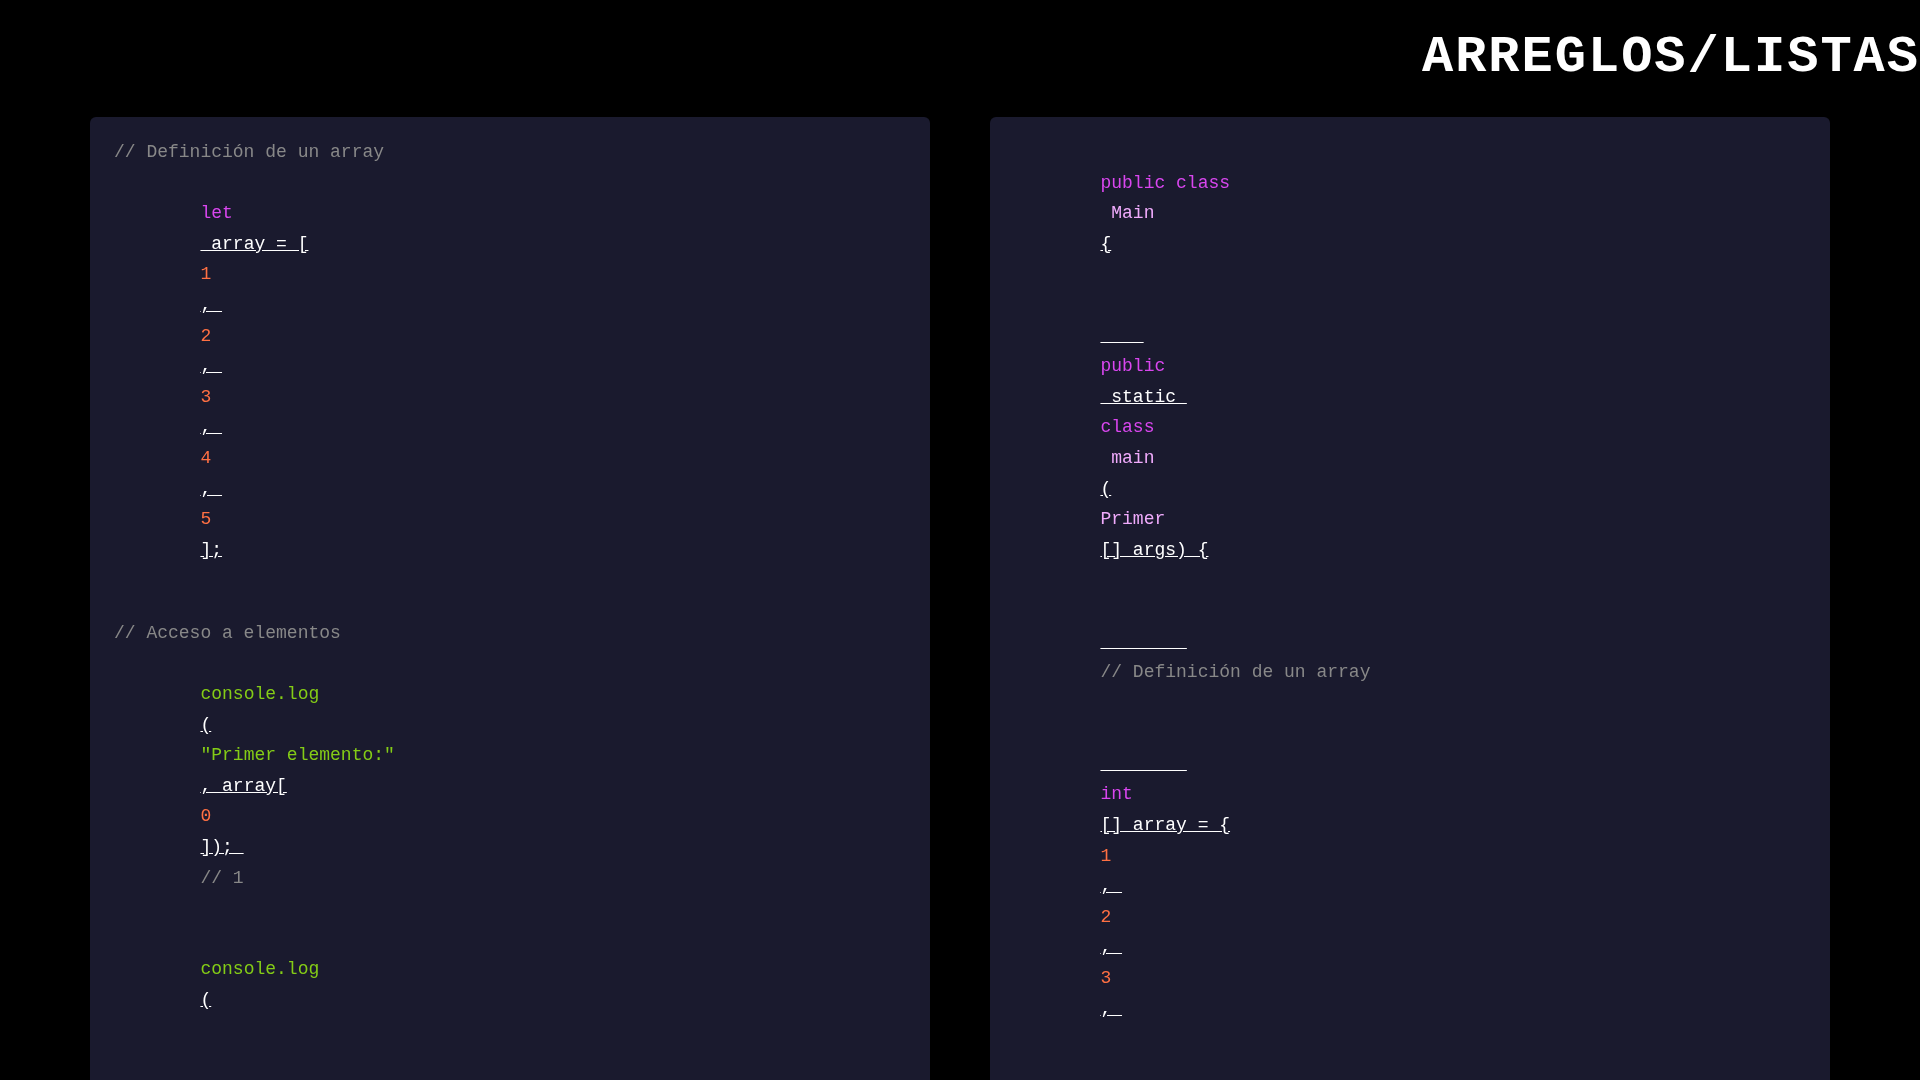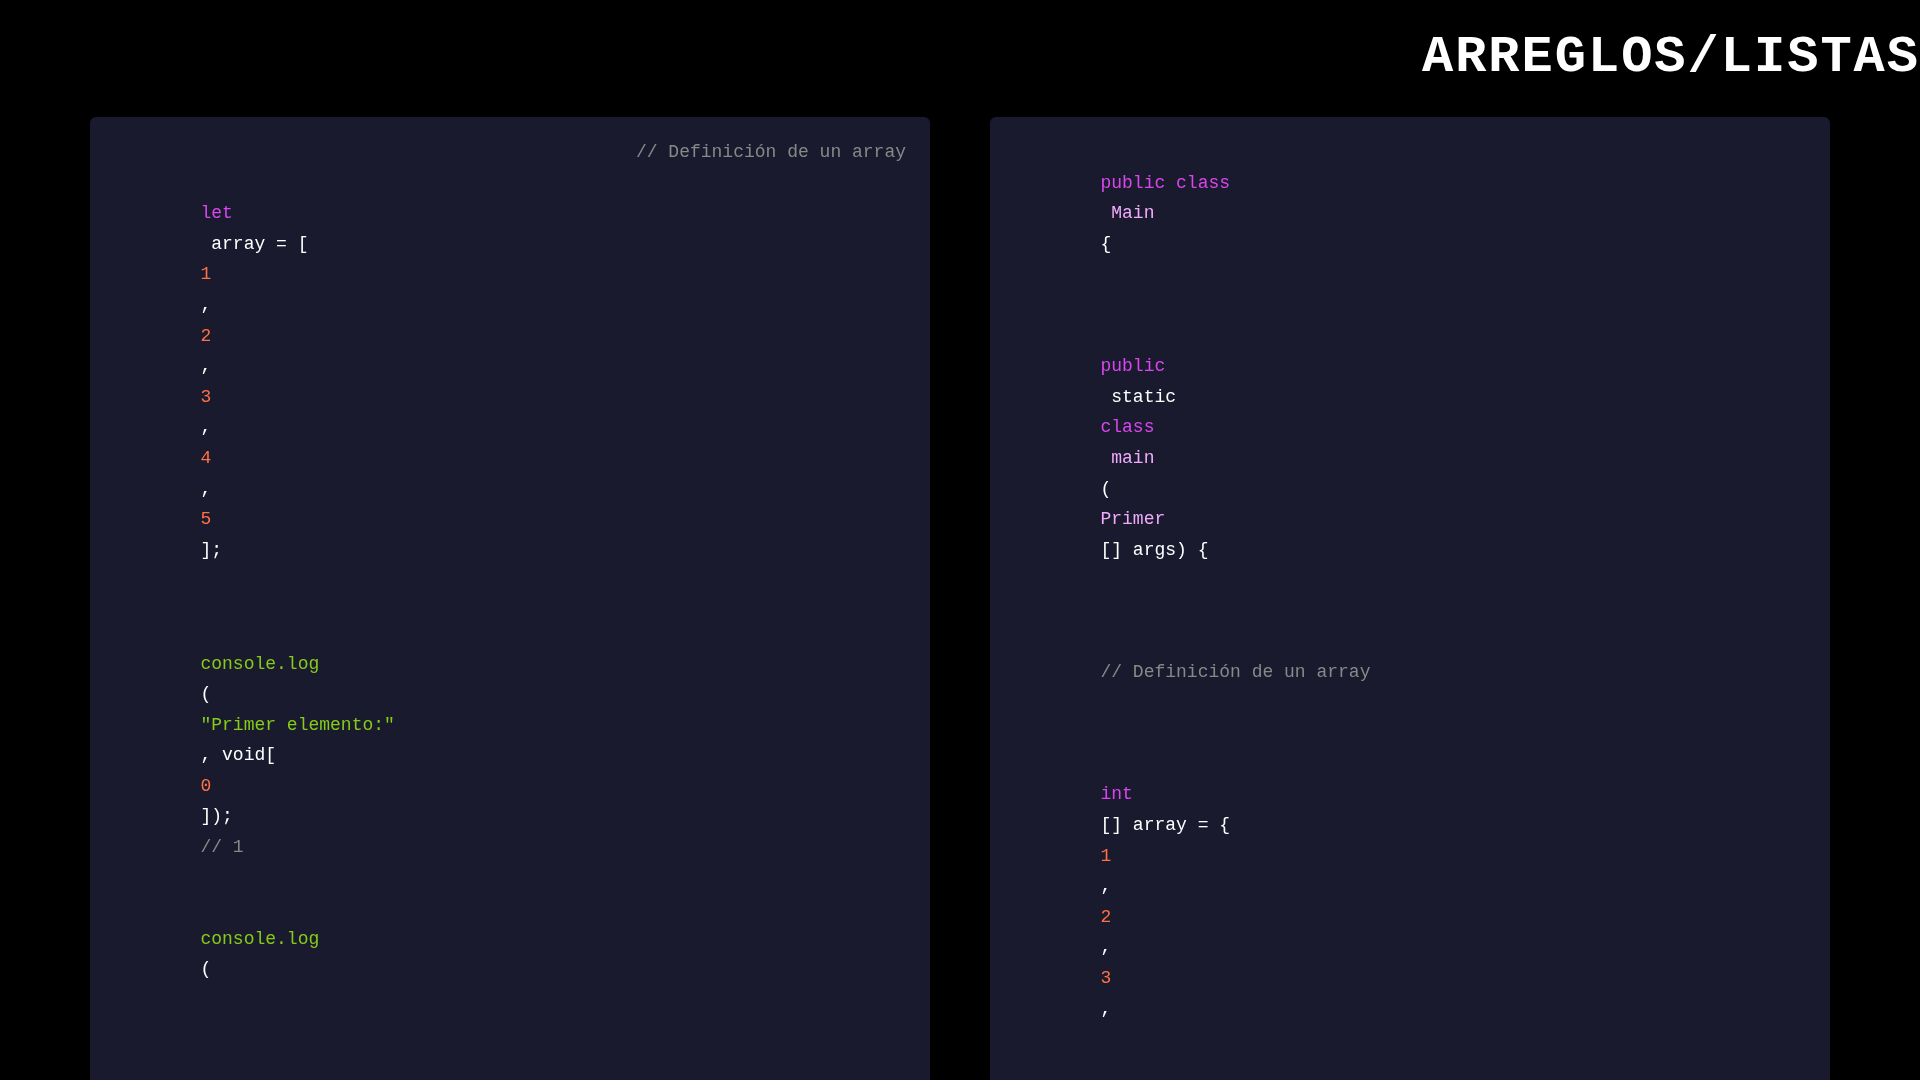--- a/index.html
+++ b/index.html
@@ -41,25 +41,25 @@
 
     .code-block {
       background: #1a1a2e;
       border-radius: 6px;
       padding: 20px 24px;
       font-size: 18px;
       line-height: 1.7;
       font-family: 'Courier New', Courier, monospace;
     }
 
-    .comment { color: #888; text-align: right; }
+    .comment { color: #888; }
     .keyword-blue { color: #d946ef; }
     .string-red { color: #84cc16; }
     .number-orange { color: #ff7043; }
-    .white { color: #fff; }
+    .white { color: #fff; text-decoration: underline; }
     .green { color: #f0abfc; }
 
     .code-line {
       display: block;
       white-space: pre;
     }
 
     .blank { height: 22px; display: block; }
   </style>
 </head>
@@ -80,25 +80,26 @@
         <span class="number-orange">2</span>
         <span class="white">, </span>
         <span class="number-orange">3</span>
         <span class="white">, </span>
         <span class="number-orange">4</span>
         <span class="white">, </span>
         <span class="number-orange">5</span>
         <span class="white">];</span>
       </span>
       <span class="blank"></span>
+      <span class="code-line comment">// Acceso a elementos</span>
       <span class="code-line">
         <span class="string-red">console.log</span>
         <span class="white">(</span>
         <span class="string-red">"Primer elemento:"</span>
-        <span class="white">, void[</span>
+        <span class="white">, array[</span>
         <span class="number-orange">0</span>
         <span class="white">]); </span>
         <span class="comment">// 1</span>
       </span>
       <span class="code-line">
         <span class="string-red">console.log</span>
         <span class="white">(</span>
         
         
         

